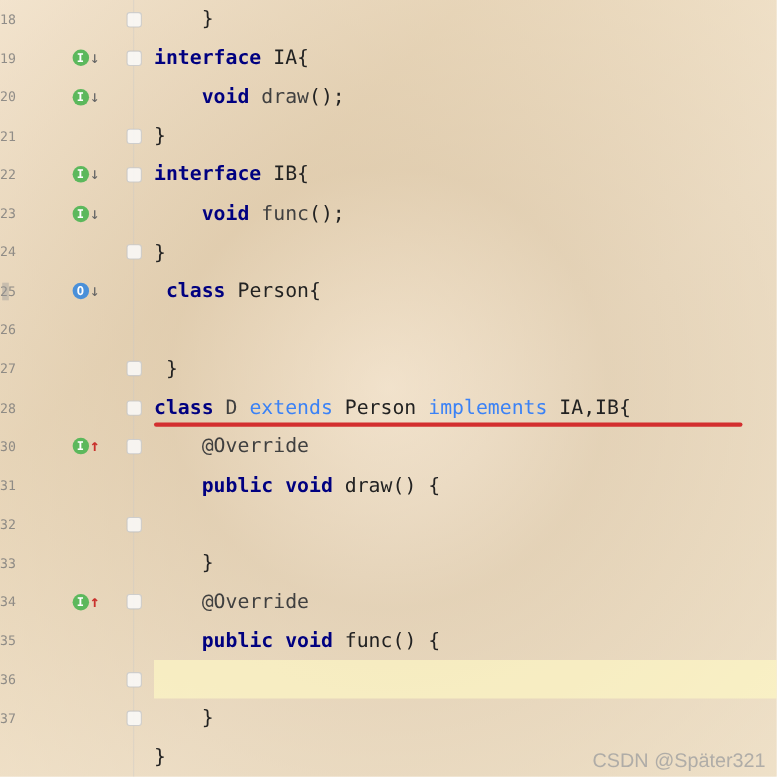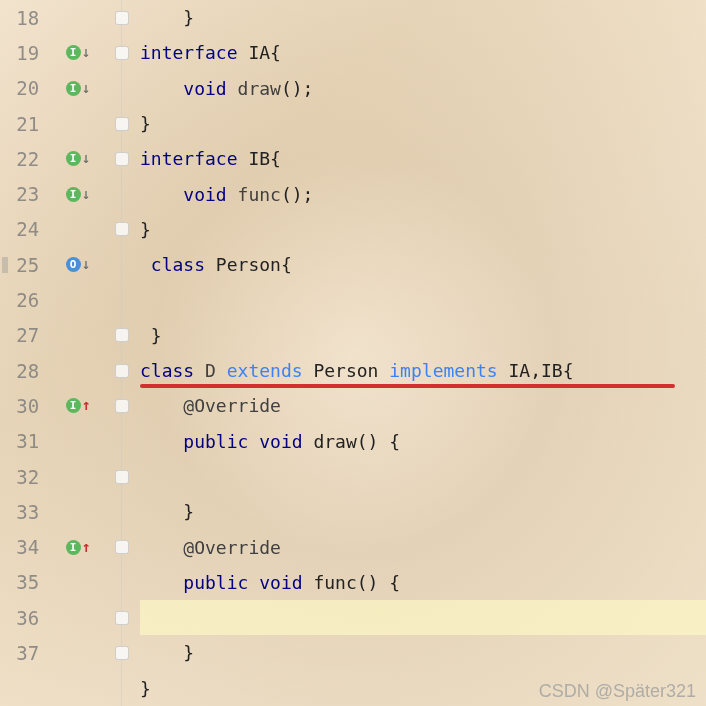--- a/index.html
+++ b/index.html
@@ -25,23 +25,23 @@
       border-right: 1px solid rgba(200,200,200,0.4);
     }
     .gutter-line {
       height: 35.3px;
       display: flex;
       align-items: center;
       position: relative;
     }
     .line-number {
       width: 62px;
-      text-align: center;
+      text-align: left;
       color: rgba(120,120,120,0.8);
-      font-size: 19px;
+      font-size: 12px;
       padding-right: 6px;
     }
     .gutter-icons {
       width: 60px;
       display: flex;
       align-items: center;
       justify-content: flex-start;
       gap: 2px;
       padding-left: 4px;
     }
@@ -84,21 +84,21 @@
     }
     .code-area { flex: 1; padding-left: 18px; }
     .code-line {
       height: 35.3px;
       display: flex;
       align-items: center;
       white-space: pre;
       position: relative;
     }
     .code-line.highlighted { background: rgba(255,249,196,0.65); }
-    .kw { color: #000080; font-weight: normal; }
+    .kw { color: #000080; font-weight: bold; }
     .ident { color: #222; }
     .type { color: #404040; }
     .paren { color: #222; }
     .annotation { color: #404040; }
     .extends-kw { color: #3b82f6; font-weight: normal; }
     .underline-red {
       position: absolute;
       left: 0;
       bottom: 0px;
       height: 4px;

